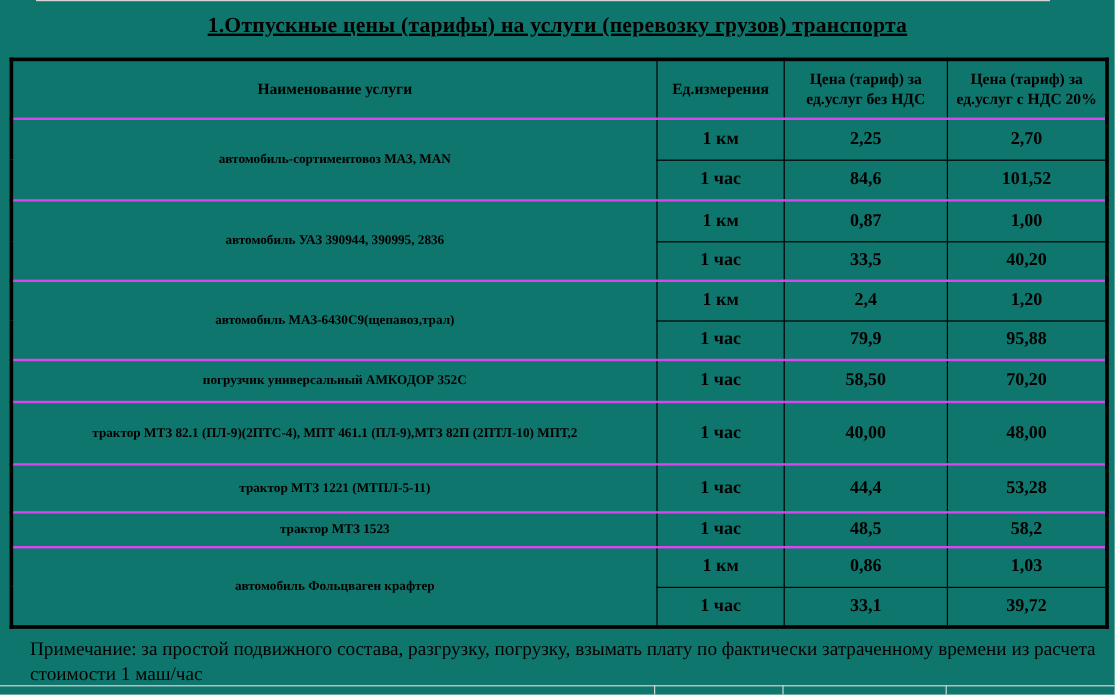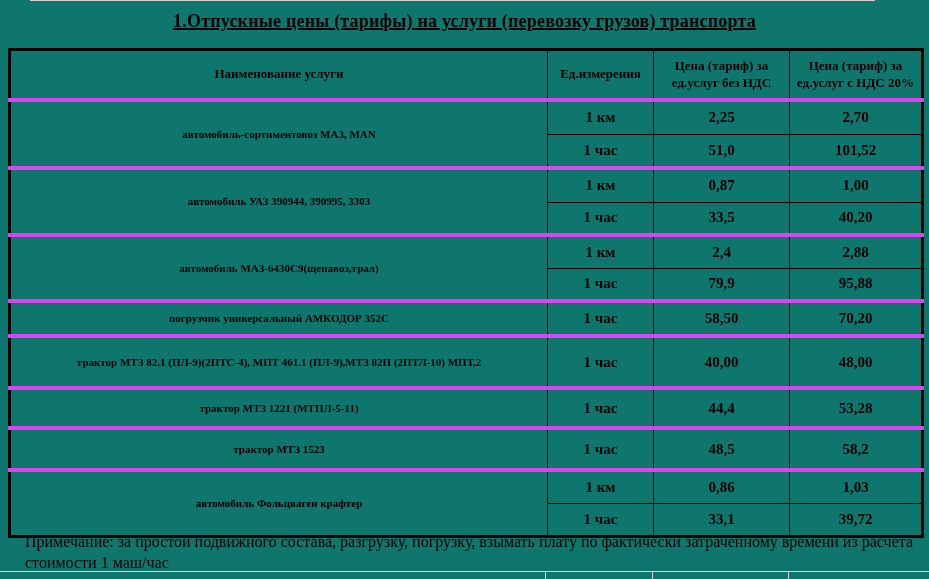--- a/index.html
+++ b/index.html
@@ -44,21 +44,21 @@
   }
   thead th {
     font-size: 13px;
     height: 45px;
     border-bottom: 2px solid #000000;
     line-height: 1.25;
   }
   .name-cell  { font-size: 11px; line-height: 1.3; }
   .unit-cell  { font-size: 15px; }
   .price-no-vat-cell, .price-vat-cell { font-size: 15px; }
-  tr.group-start td { border-top: 4px solid #d946ef; }
+  tr.group-start td { border-top: 2px solid #d946ef; }
   .note {
     position: absolute;
     left: 5px;
     top: 531px;
     width: 916px;
     font-size: 16px;
     line-height: 21px;
     font-weight: normal;
     text-align: left;
     margin-left: 20px;
@@ -96,39 +96,39 @@
     </thead>
     <tbody>
         <tr class="group-start" style="height: 34px;">
           <td class="name-cell" rowspan="2">автомобиль-сортиментовоз МАЗ, MAN</td>
           <td class="unit-cell">1 км</td>
           <td class="price-no-vat-cell">2,25</td>
           <td class="price-vat-cell">2,70</td>
         </tr>
         <tr style="height: 34px;">
           <td class="unit-cell">1 час</td>
-          <td class="price-no-vat-cell">51,0</td>
+          <td class="price-no-vat-cell">84,6</td>
           <td class="price-vat-cell">101,52</td>
         </tr>
         <tr class="group-start" style="height: 34px;">
-          <td class="name-cell" rowspan="2">автомобиль УАЗ 390944, 390995, 3303</td>
+          <td class="name-cell" rowspan="2">автомобиль УАЗ 390944, 390995, 2836</td>
           <td class="unit-cell">1 км</td>
           <td class="price-no-vat-cell">0,87</td>
           <td class="price-vat-cell">1,00</td>
         </tr>
         <tr style="height: 33px;">
           <td class="unit-cell">1 час</td>
           <td class="price-no-vat-cell">33,5</td>
           <td class="price-vat-cell">40,20</td>
         </tr>
         <tr class="group-start" style="height: 33px;">
           <td class="name-cell" rowspan="2">автомобиль МАЗ-6430С9(щепавоз,трал)</td>
           <td class="unit-cell">1 км</td>
           <td class="price-no-vat-cell">2,4</td>
-          <td class="price-vat-cell">2,88</td>
+          <td class="price-vat-cell">1,20</td>
         </tr>
         <tr style="height: 33px;">
           <td class="unit-cell">1 час</td>
           <td class="price-no-vat-cell">79,9</td>
           <td class="price-vat-cell">95,88</td>
         </tr>
         <tr class="group-start" style="height: 35px;">
           <td class="name-cell" rowspan="1">погрузчик универсальный АМКОДОР 352С</td>
           <td class="unit-cell">1 час</td>
           <td class="price-no-vat-cell">58,50</td>
@@ -139,21 +139,21 @@
           <td class="unit-cell">1 час</td>
           <td class="price-no-vat-cell">40,00</td>
           <td class="price-vat-cell">48,00</td>
         </tr>
         <tr class="group-start" style="height: 40px;">
           <td class="name-cell" rowspan="1">трактор МТЗ 1221  (МТПЛ-5-11)</td>
           <td class="unit-cell">1 час</td>
           <td class="price-no-vat-cell">44,4</td>
           <td class="price-vat-cell">53,28</td>
         </tr>
-        <tr class="group-start" style="height: 42px;">
+        <tr class="group-start" style="height: 29px;">
           <td class="name-cell" rowspan="1">трактор МТЗ 1523</td>
           <td class="unit-cell">1 час</td>
           <td class="price-no-vat-cell">48,5</td>
           <td class="price-vat-cell">58,2</td>
         </tr>
         <tr class="group-start" style="height: 33px;">
           <td class="name-cell" rowspan="2">автомобиль Фольцваген крафтер</td>
           <td class="unit-cell">1 км</td>
           <td class="price-no-vat-cell">0,86</td>
           <td class="price-vat-cell">1,03</td>

